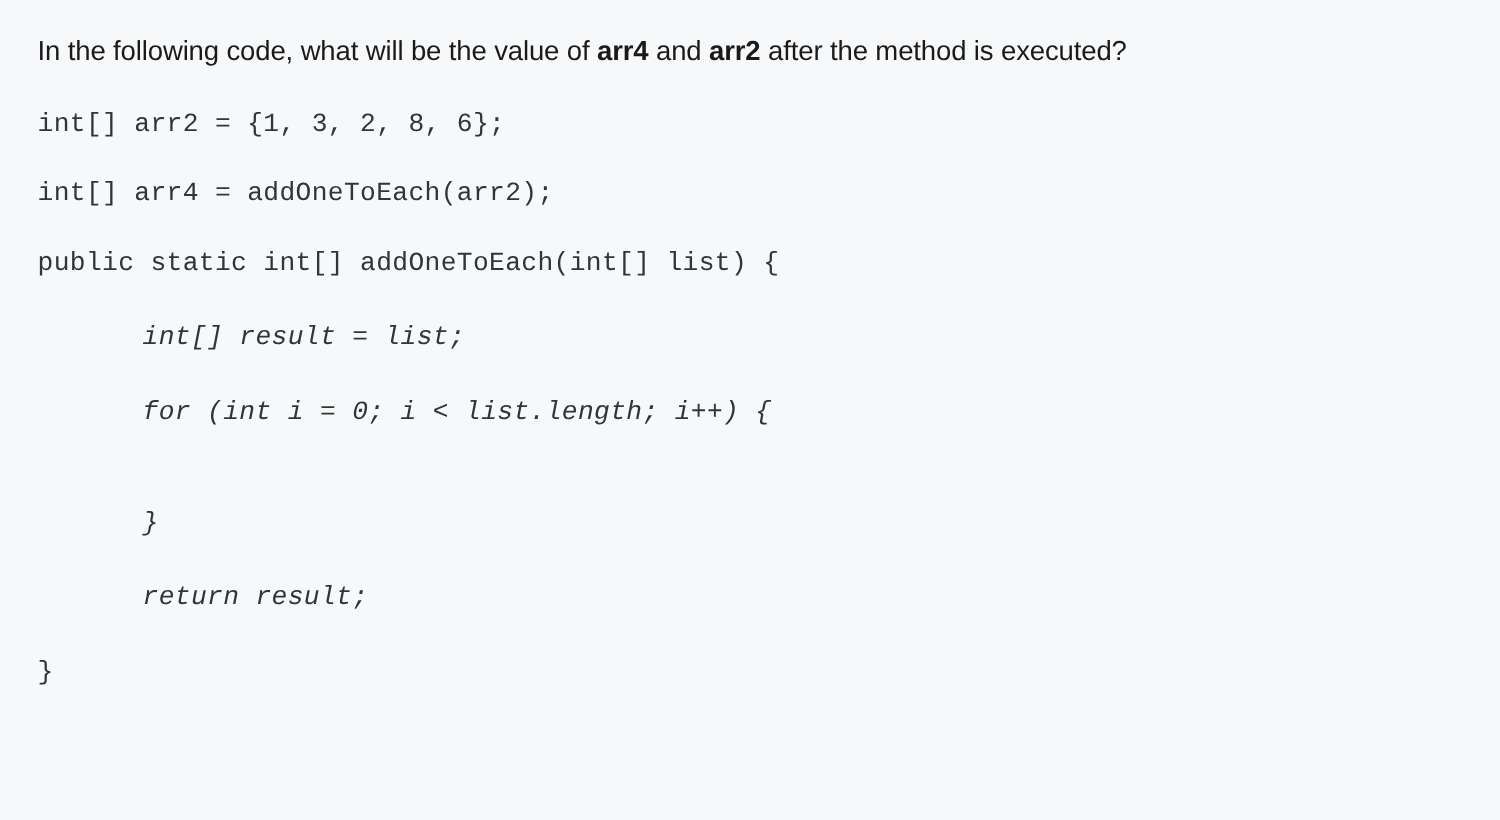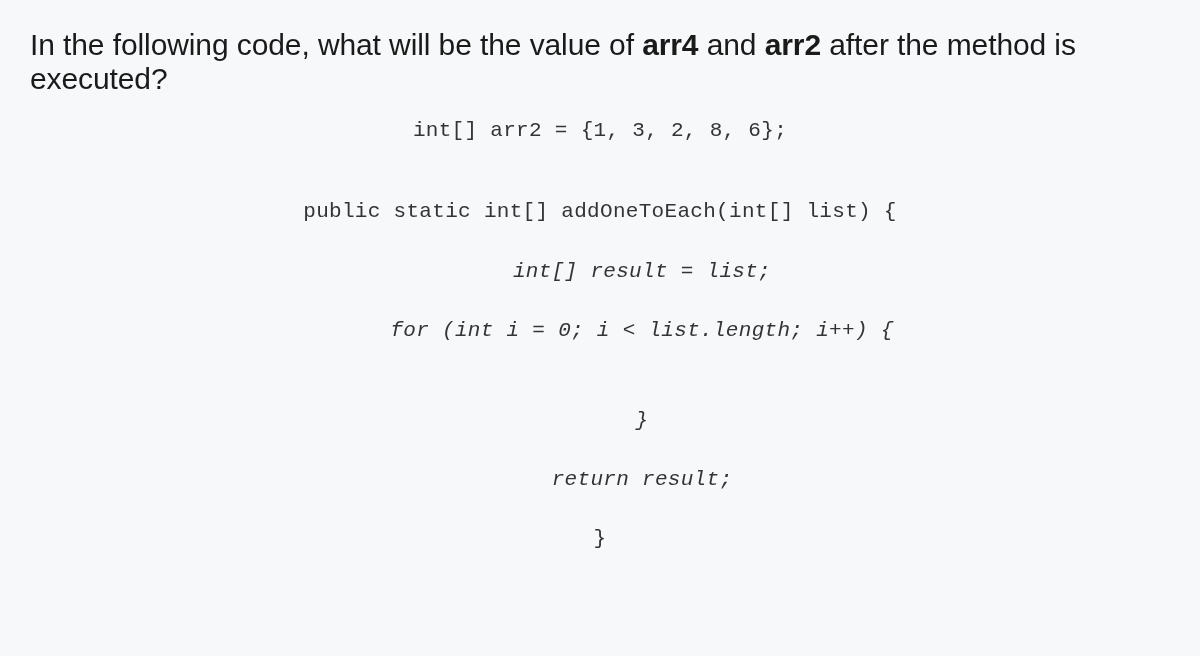--- a/index.html
+++ b/index.html
@@ -9,39 +9,38 @@
     }
     body {
       background: #f7f8f9;
       font-family: -apple-system, BlinkMacSystemFont, "Segoe UI", Helvetica, Arial, sans-serif;
       padding: 28px 30px;
       width: 1200px;
       height: 656px;
       color: #1a1a1a;
     }
     .question {
-      font-size: 30px;
+      font-size: 22px;
       font-weight: 400;
-      margin-bottom: 20px;
+      margin-bottom: 32px;
       letter-spacing: -0.1px;
     }
     .question strong {
       font-weight: 700;
     }
     .code-line {
       font-family: "SF Mono", Menlo, Monaco, Consolas, "Courier New", monospace;
       font-size: 21px;
       line-height: 1.4;
       white-space: pre;
       color: #333435;
       letter-spacing: 0.3px;
     }
     .code-block {
       margin-top: 4px;
-      text-align: center;
     }
     .spacer-md {
       height: 26px;
     }
     .spacer-lg {
       height: 30px;
     }
     .indent-1 {
       padding-left: 84px;
       font-style: italic;
@@ -53,20 +52,21 @@
 </head>
 <body>
 
 <div class="question">
   <span>In the following code, what will be the value of </span><strong>arr4</strong><span> and </span><strong>arr2</strong><span> after the method is executed?</span>
 </div>
 
 <div class="code-block">
   <div class="code-line">int[] arr2 = {1, 3, 2, 8, 6};</div>
   <div class="spacer-md"></div>
+  <div class="code-line">int[] arr4 = addOneToEach(arr2);</div>
   <div class="spacer-md"></div>
   <div class="code-line">public static int[] addOneToEach(int[] list) {</div>
   <div class="spacer-lg"></div>
   <div class="code-line indent-1">int[] result = list;</div>
   <div class="spacer-lg"></div>
   <div class="code-line indent-1">for (int i = 0; i &lt; list.length; i++) {</div>
   <div class="spacer-lg"></div>
   <div class="spacer-lg"></div>
   <div class="code-line indent-1">}</div>
   <div class="spacer-lg"></div>

